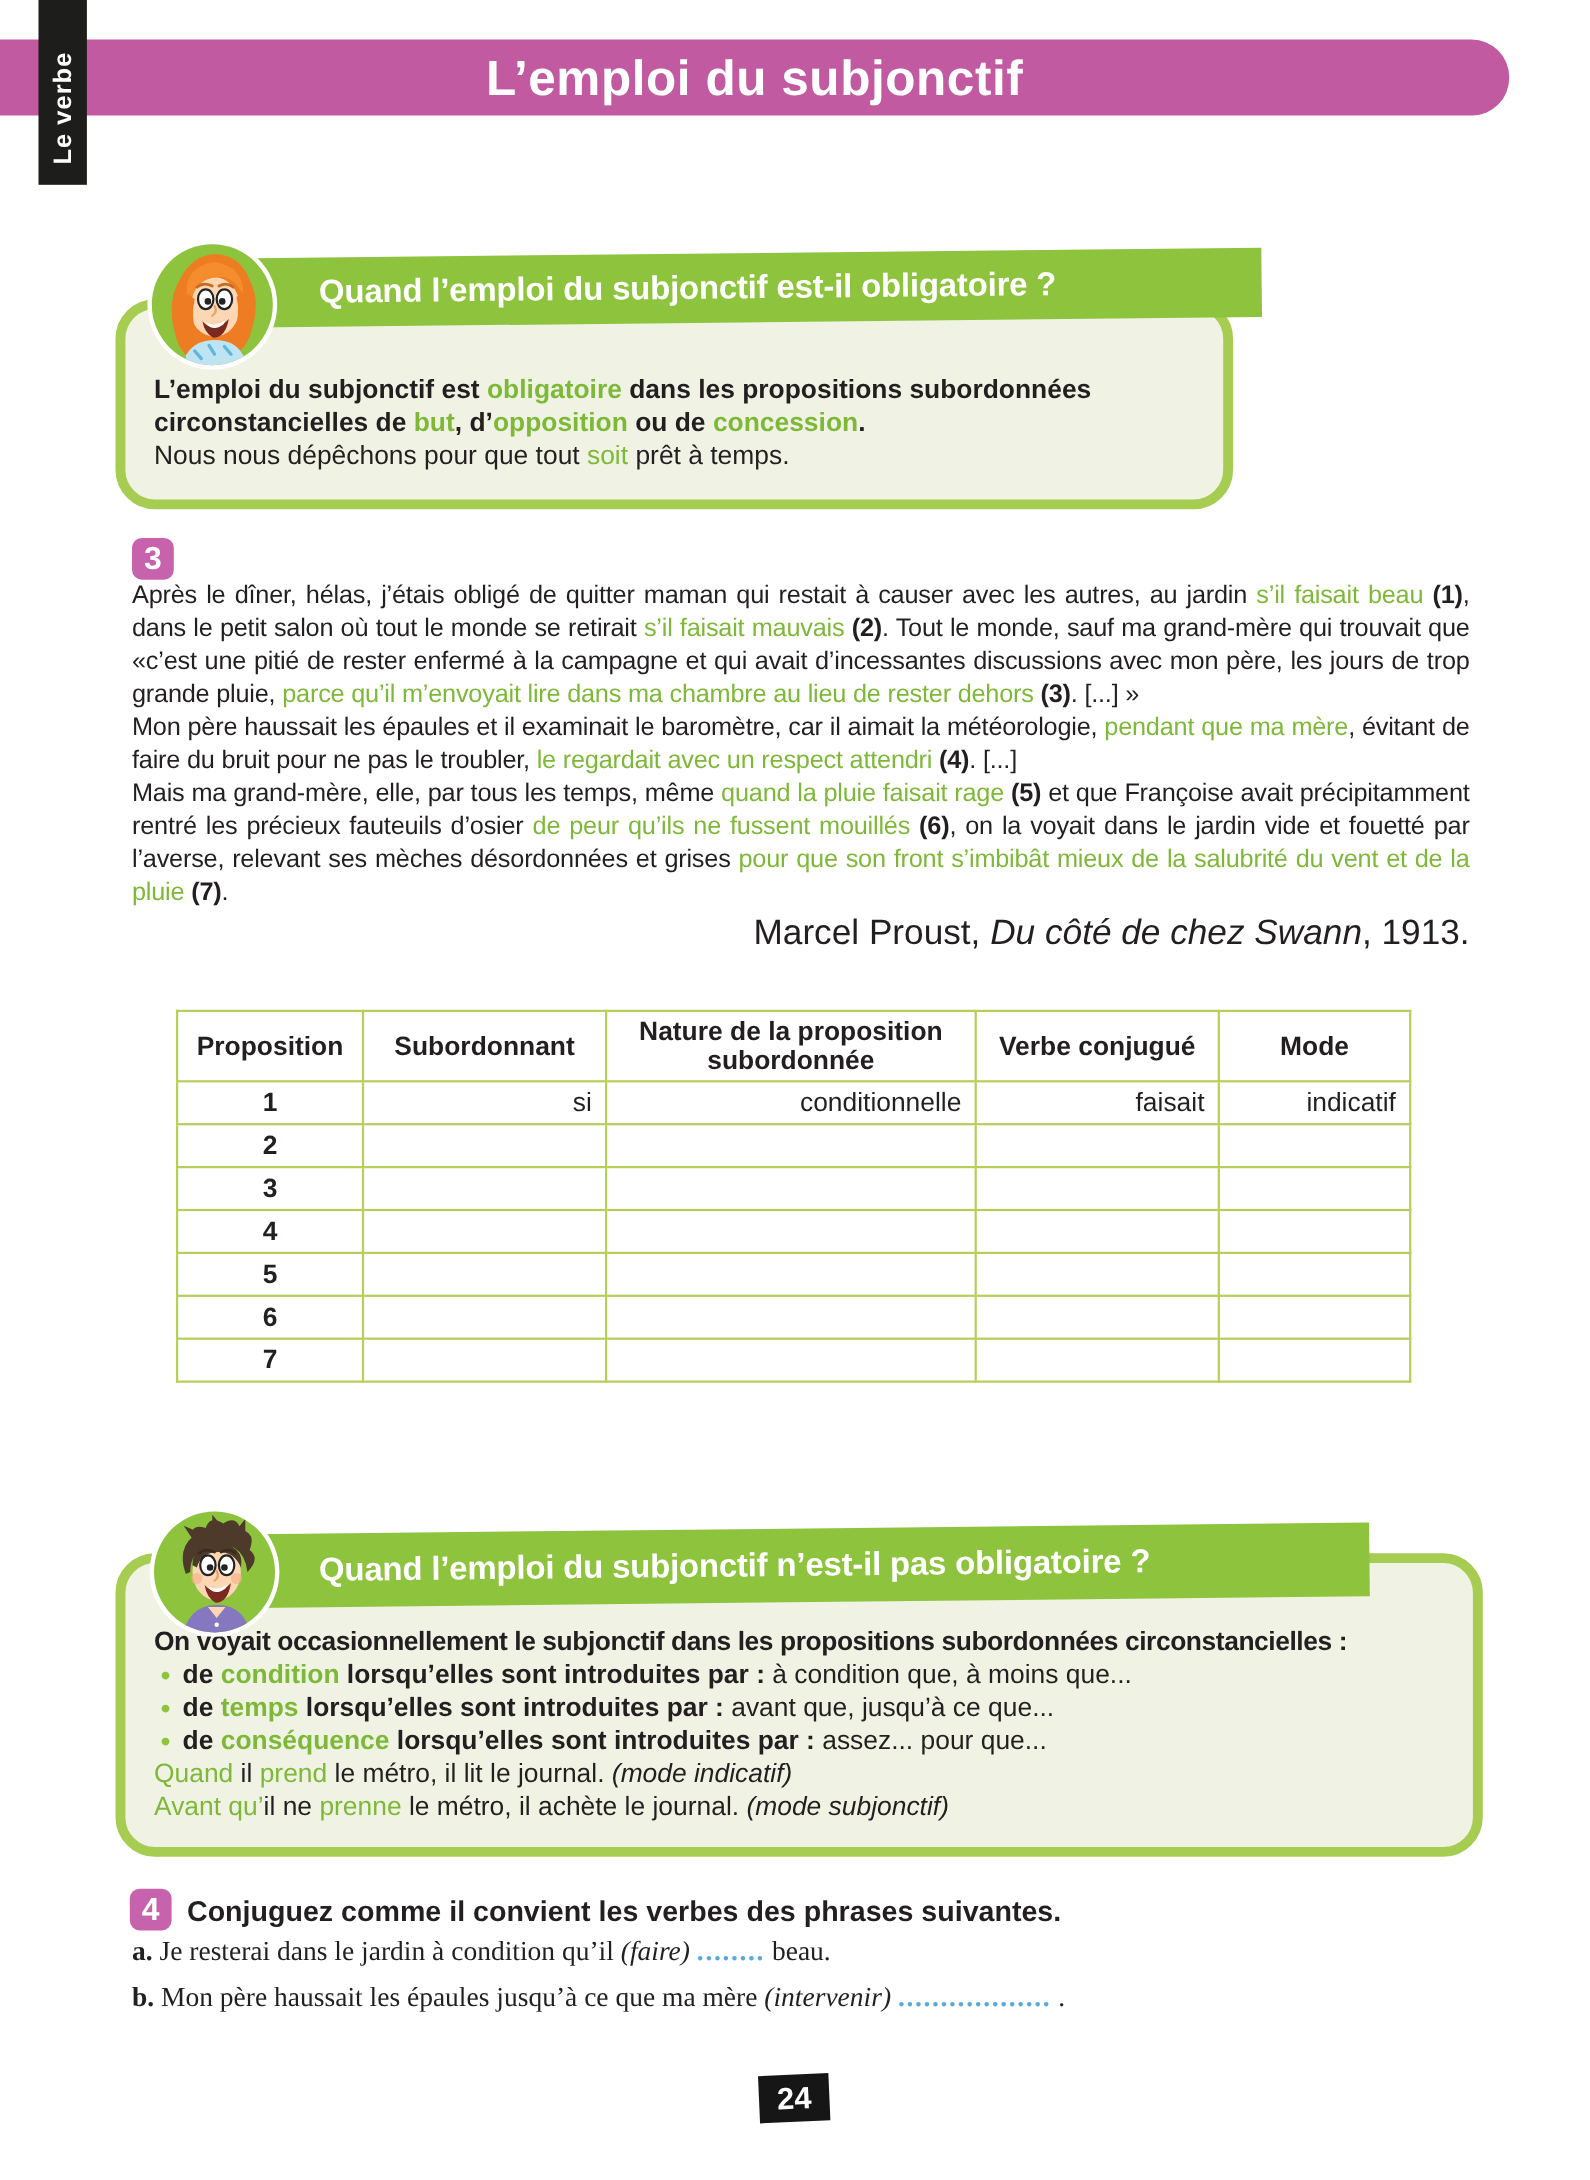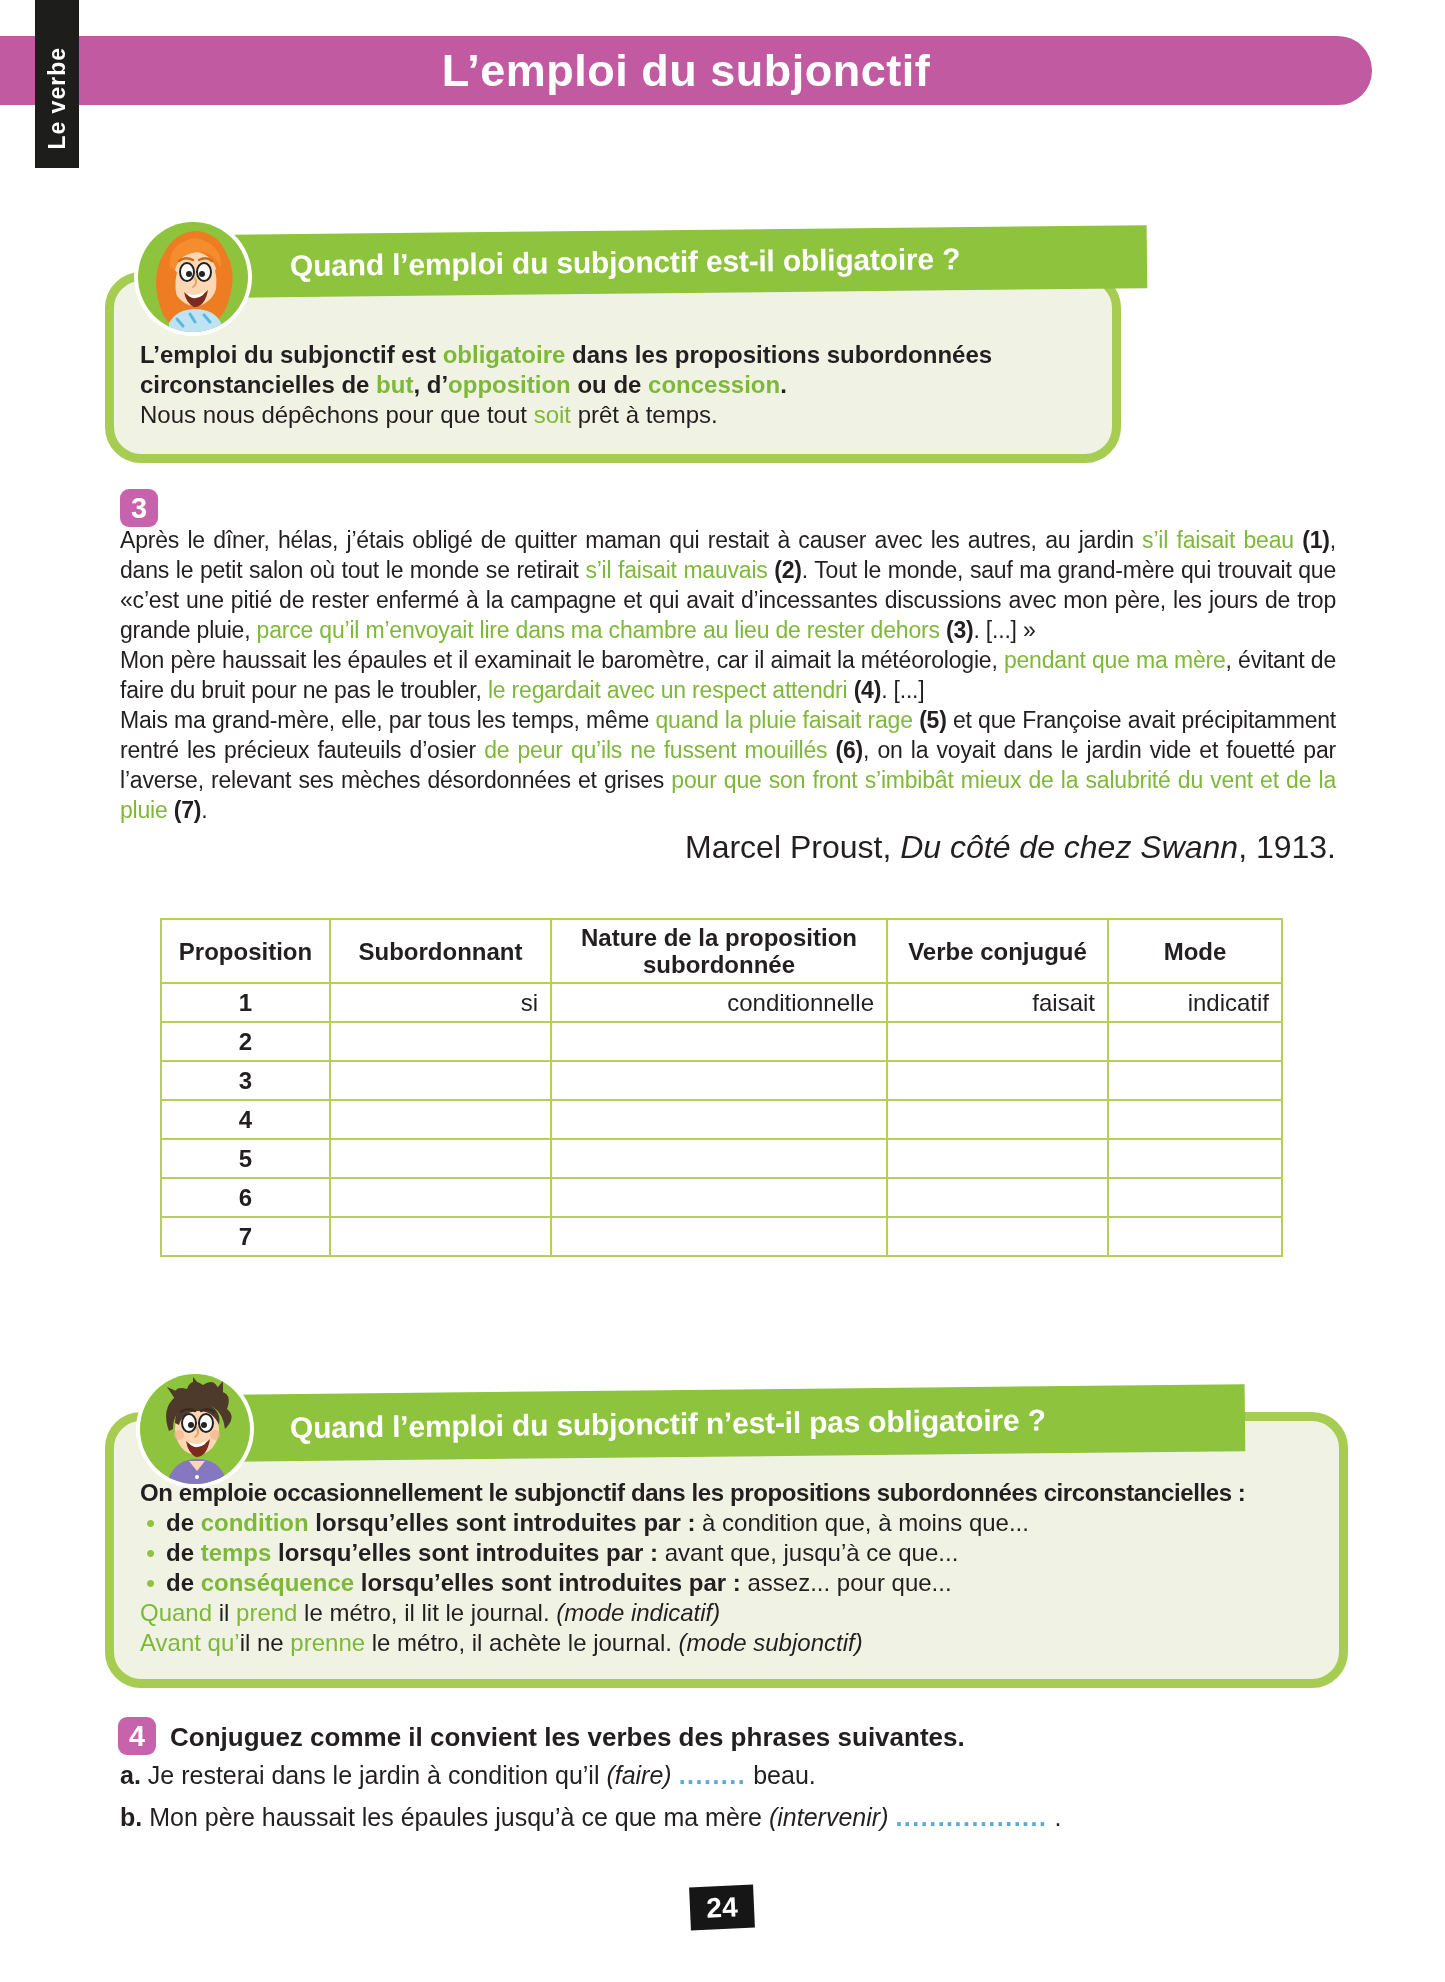--- a/index.html
+++ b/index.html
@@ -46,21 +46,21 @@
     font-weight:700;font-size:29px;display:flex;align-items:center;justify-content:center;z-index:2;}
   #badge3{left:120px;top:489px;}
   #badge4{left:118px;top:1717px;}
   .ex-heading{position:absolute;font-weight:700;font-size:26px;z-index:2;}
   #ex3-heading{left:170px;top:494px;}
   #ex4-heading{left:170px;top:1722px;}
   .main-text{position:absolute;left:120px;top:525px;width:1216px;z-index:2;}
   .text-block p{margin:0;font-size:23px;line-height:30px;text-align:justify;letter-spacing:-.2px;}
   .attribution{margin:4px 0 0 0;text-align:right;font-size:32px;}
   .sentences{position:absolute;left:120px;top:1760px;width:1230px;font-size:25px;line-height:30px;z-index:2;}
-  .sentences .line{margin-bottom:12px;}
+  .sentences .line{margin-bottom:12px;font-family:Liberation Serif, serif;}
   
   .grid-table{position:absolute;left:160px;top:918px;border-collapse:collapse;table-layout:fixed;z-index:2;background:#fff;}
   .grid-table th,.grid-table td{border:2px solid #b5cf58;overflow:hidden;}
   .grid-table th{font-size:24px;font-weight:700;text-align:center;height:62px;line-height:27px;padding:0 6px;}
   .grid-table td{font-size:24px;height:37px;padding:0 12px;text-align:right;}
   .grid-table td.c-num{text-align:center;font-weight:700;padding:0;}
   col.c1{width:169px;}col.c2{width:221px;}col.c3{width:336px;}col.c4{width:221px;}col.c5{width:174px;}
   
   .page-num{position:absolute;left:690px;top:1886px;width:64px;height:43px;background:#161616;color:#fff;
     font-weight:700;font-size:28px;display:flex;align-items:center;justify-content:center;
@@ -228,21 +228,21 @@
         <circle cx="80" cy="66" r="5" fill="#f5b48d" opacity=".7"></circle>
         <path d="M51 72 Q62 84 75 70 Q72 88 61 88 Q53 84 51 72 Z" fill="#7c2a1e"></path>
         <path d="M54 73 Q63 78 72 71 L70 75 Q62 81 56 76 Z" fill="#ffffff"></path>
         <path d="M34 108 Q42 90 62 90 Q83 90 90 108 L90 120 L34 120 Z" fill="#8578c0"></path>
         <path d="M54 92 L62 102 L70 92" fill="#fdd7b4"></path>
         <circle cx="62" cy="108" r="2" fill="#fff"></circle>
       </g>
     </svg>
   </div>
   <div class="box-content" id="box2-content">
-    <p class="rich intro"><span class="seg bold">On emploie occasionnellement le subjonctif dans les propositions subordonnées circonstancielles :</span></p>
+    <p class="rich intro"><span class="seg bold">On voyait occasionnellement le subjonctif dans les propositions subordonnées circonstancielles :</span></p>
     <div class="bullets">
         <div class="line"><span class="seg bold">de </span><span class="seg green bold">condition</span><span class="seg bold"> lorsqu’elles sont introduites par : </span><span class="seg ">à condition que, à moins que...</span></div>
         <div class="line"><span class="seg bold">de </span><span class="seg green bold">temps</span><span class="seg bold"> lorsqu’elles sont introduites par : </span><span class="seg ">avant que, jusqu’à ce que...</span></div>
         <div class="line"><span class="seg bold">de </span><span class="seg green bold">conséquence</span><span class="seg bold"> lorsqu’elles sont introduites par : </span><span class="seg ">assez... pour que...</span></div>
       </div>
     <div class="examples">
         <div class="line"><span class="seg green">Quand</span><span class="seg "> il </span><span class="seg green">prend</span><span class="seg "> le métro, il lit le journal. </span><span class="seg italic">(mode indicatif)</span></div>
         <div class="line"><span class="seg green">Avant qu’</span><span class="seg ">il ne </span><span class="seg green">prenne</span><span class="seg "> le métro, il achète le journal. </span><span class="seg italic">(mode subjonctif)</span></div>
       </div>
   </div>

